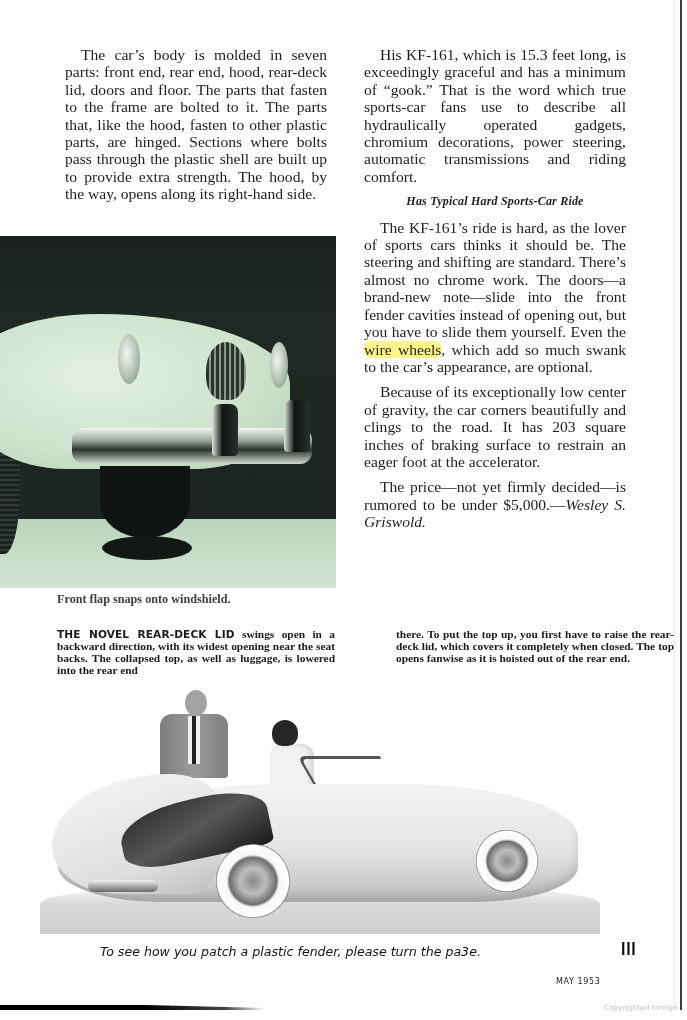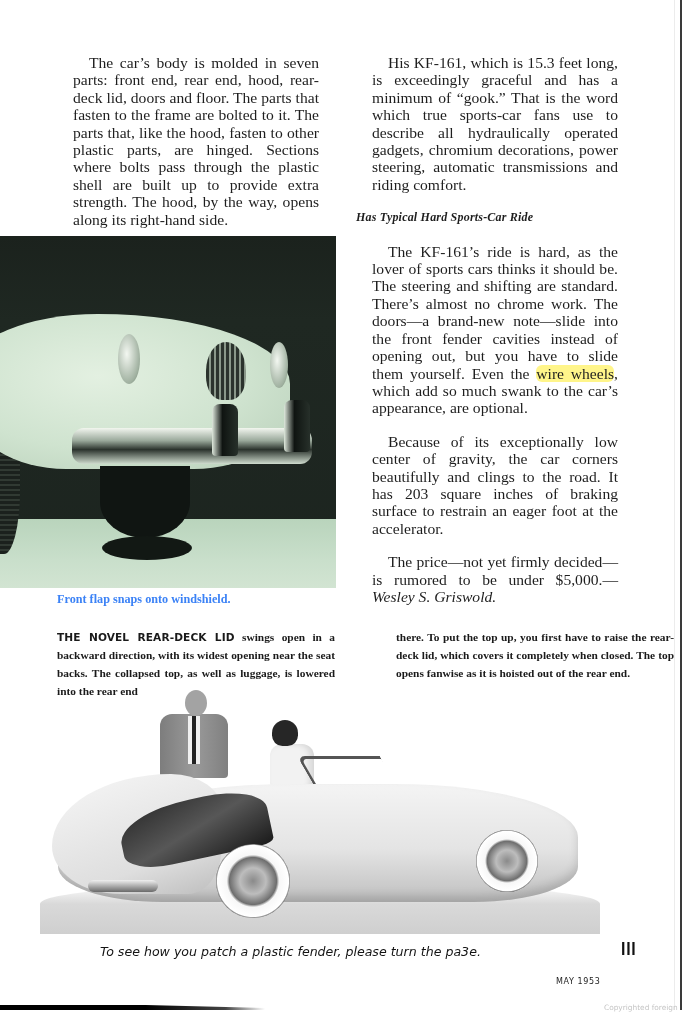--- a/index.html
+++ b/index.html
@@ -16,27 +16,27 @@
     .page-border-faint {
       position: absolute; left: 674px; top: 0; width: 1px; height: 1010px;
       background: #ececec;
     }
     .col {
       position: absolute;
       font-family: "Liberation Serif", "DejaVu Serif", serif;
       font-size: 15.6px; line-height: 17.4px;
       text-align: justify; color: #1e1e1e;
     }
-    .col p { margin: 16px; text-indent: 16px; }
+    .col p { margin: 8px; text-indent: 16px; }
     .col-left-top { left: 57px; top: 38px; width: 278px; }
     .col-right { left: 356px; top: 38px; width: 278px; }
     .subhead {
       font-family: "Liberation Serif", "DejaVu Serif", serif;
       font-style: italic; font-weight: bold;
-      font-size: 12px; text-align: left; margin: 7px 0 4px 0;
+      font-size: 12px; text-align: center; margin: 7px 0 4px 0;
       text-indent: 0 !important; letter-spacing: 0.2px;
     }
     .hl { background: #fff58a; border-radius: 6px; }
     .byline { font-style: italic; }
 
     
     .photo1 {
       position: absolute; left: 0; top: 236px; width: 336px; height: 352px;
       overflow: hidden;
       background: linear-gradient(180deg, #1b221d 0%, #1f2822 24%, #1c241f 100%);
@@ -78,26 +78,26 @@
     }
     .photo1 .tire {
       position: absolute; left: -20px; top: 158px; width: 40px; height: 160px;
       background: repeating-linear-gradient(0deg, #1b211d 0 3px, #313a33 3px 5px);
       border-radius: 0 40% 40% 0;
     }
 
     .caption1 {
       position: absolute; left: 57px; top: 592px;
       font-family: "Liberation Serif", "DejaVu Serif", serif;
-      font-weight: bold; font-size: 12.2px; color: #3b82f6;
+      font-weight: bold; font-size: 12.2px; color: #404040;
     }
     .caption2 {
       position: absolute;
       font-family: "Liberation Serif", "DejaVu Serif", serif;
-      font-weight: bold; font-size: 11.4px; line-height: 18px;
+      font-weight: bold; font-size: 11.4px; line-height: 12px;
       text-align: justify; color: #1a1a1a;
     }
     .caption2-left { left: 57px; top: 628px; width: 278px; }
     .caption2-right { left: 356px; top: 628px; width: 278px; margin-left: 40px; }
     .caption2 .lead {
       font-family: "DejaVu Sans", "Liberation Sans", sans-serif;
       font-weight: bold; font-size: 10.6px; letter-spacing: 0.1px;
     }
 
     

